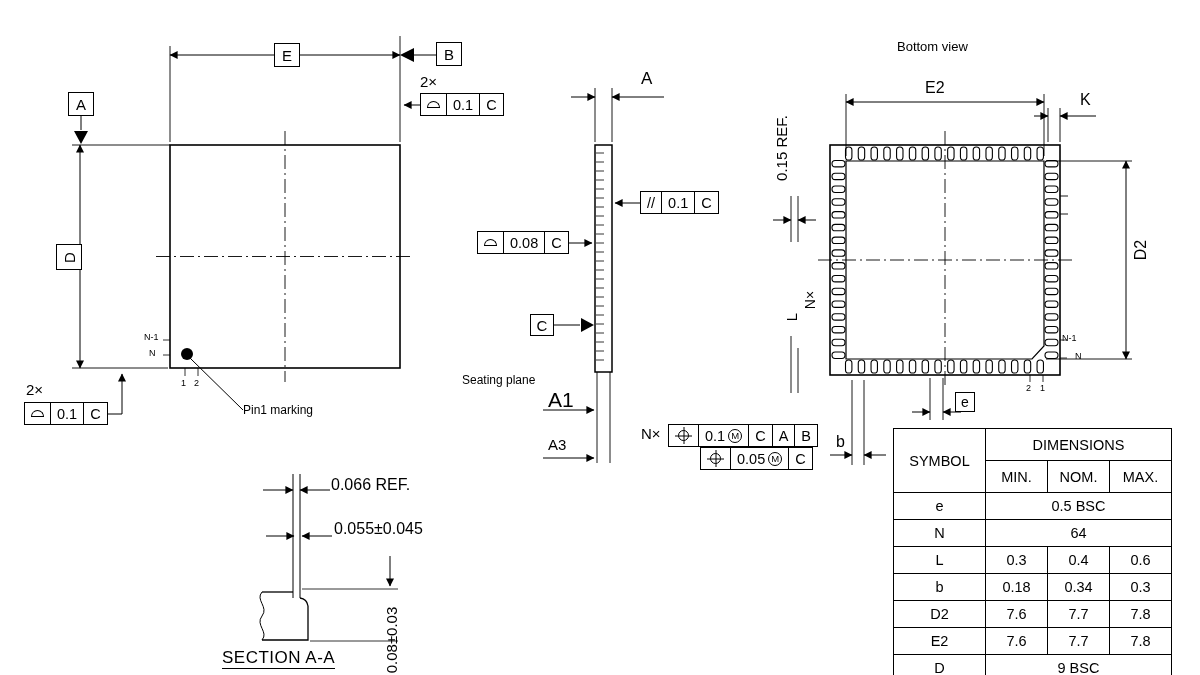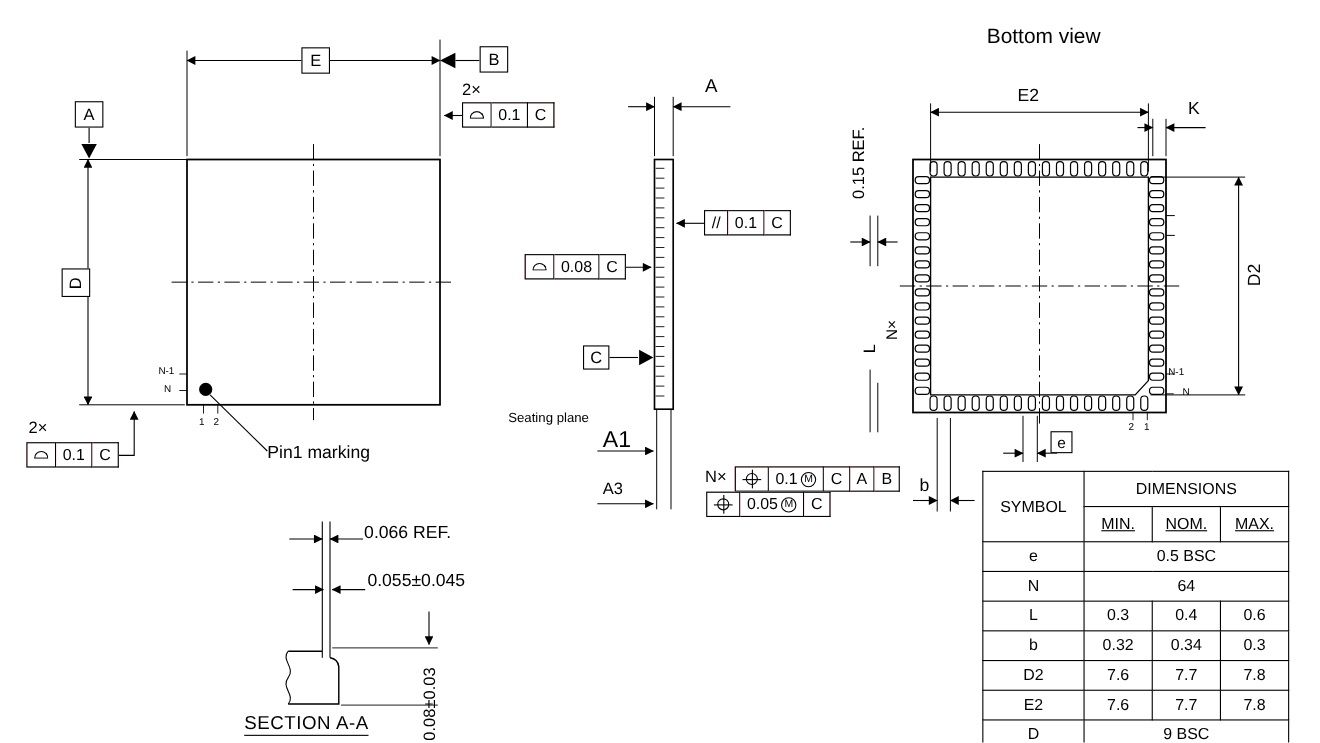--- a/index.html
+++ b/index.html
@@ -4,40 +4,40 @@
 <style>
   * { margin:0; padding:0; box-sizing:border-box; }
   body { font-family:"Liberation Sans", sans-serif; background:#fff; }
   #canvas { position:relative; width:1200px; height:675px; background:#ffffff; overflow:hidden; color:#000; }
   #linework { position:absolute; left:0; top:0; }
   .lbl { position:absolute; white-space:nowrap; line-height:1; color:#000; }
   .rot { transform:translate(-50%,-50%) rotate(-90deg); }
   .rot-inline { display:inline-block; transform:rotate(-90deg); }
   .box-lbl { position:absolute; border:1.4px solid #000; background:#fff;
              display:flex; align-items:center; justify-content:center; font-size:15px; }
-  .fcf { position:absolute; display:flex; background:#b91c1c; }
+  .fcf { position:absolute; display:flex; background:#000000; }
   .fcf .cell { border:1.3px solid #000; border-left-width:0; height:23px; min-width:22px;
                display:flex; align-items:center; justify-content:center; padding:0 6px; font-size:14.5px; background:#fff; }
   .fcf .cell:first-child { border-left-width:1.3px; }
   .profile { display:inline-block; width:13px; height:7.5px; border:1.4px solid #000;
              border-radius:8px 8px 0 0; }
   .postgt { display:inline-block; width:11px; height:11px; border:1.3px solid #000; border-radius:50%;
             position:relative; margin:0 3px; }
   .postgt::before { content:""; position:absolute; left:-4px; right:-4px; top:50%;
                     border-top:1.3px solid #000; transform:translateY(-50%); }
   .postgt::after  { content:""; position:absolute; top:-4px; bottom:-4px; left:50%;
                     border-left:1.3px solid #000; transform:translateX(-50%); }
   .mcirc { display:inline-flex; width:14px; height:14px; border:1px solid #000; border-radius:50%;
            align-items:center; justify-content:center; font-size:9.5px; margin-left:3px; }
   .underlined { border-bottom:1.6px solid #000; padding-bottom:2px; letter-spacing:0.5px; }
   #dim-table { position:absolute; left:893px; top:428px; border-collapse:collapse; background:#fff; }
   #dim-table td { border:1.3px solid #000; text-align:center; font-size:14.5px; padding:0 6px; height:27px; }
   #dim-table tr.hdr td { height:32px; }
   .c-sym { width:92px; }
-  .c-v { width:62px;text-decoration:underline; }
+  .c-v { width:62px; }
   .small { font-size:9px; }
 </style>
 </head>
 <body>
 
 <div id="canvas">
 
   <svg id="linework" width="1200" height="675" viewBox="0 0 1200 675">
     <defs>
       <marker id="arr" viewBox="0 0 10 10" refX="9.5" refY="5" markerWidth="11" markerHeight="8" orient="auto-start-reverse">
@@ -289,21 +289,21 @@
         <span class="postgt"></span>
       </div>
     <div class="cell">
       <span>0.1</span>
       <span class="mcirc">M</span>
     </div>
     <div class="cell">C</div>
     <div class="cell">A</div>
     <div class="cell">B</div>
   </div>
-  <div class="fcf" style="left:642px;top:447px">
+  <div class="fcf" style="left:700px;top:447px">
     <div class="cell">
         <span class="postgt"></span>
       </div>
     <div class="cell">
       <span>0.05</span>
       <span class="mcirc">M</span>
     </div>
     <div class="cell">C</div>
   </div>
 
@@ -311,23 +311,23 @@
   <div class="lbl" style="left:1080px;top:92px;font-size:16px">K</div>
   <div class="lbl rot" style="left:1141px;top:250px;font-size:16px">D2</div>
   <div class="lbl rot" style="left:781px;top:148px;font-size:15px">0.15 REF.</div>
   <div class="lbl rot" style="left:791px;top:317px;font-size:15px">L</div>
   <div class="lbl rot" style="left:810px;top:300px;font-size:14px">N×</div>
   <div class="lbl" style="left:836px;top:434px;font-size:16px">b</div>
   <div class="lbl" style="left:641px;top:70px;font-size:17px">A</div>
   <div class="lbl" style="left:548px;top:389px;font-size:21px">A1</div>
   <div class="lbl" style="left:548px;top:437px;font-size:15px">A3</div>
 
-  <div class="lbl" style="left:897px;top:24px;font-size:19px">Bottom view</div>
+  <div class="lbl" style="left:897px;top:40px;font-size:13px">Bottom view</div>
   <div class="lbl" style="left:462px;top:374px;font-size:12px">Seating plane</div>
-  <div class="lbl" style="left:243px;top:404px;font-size:16px">Pin1 marking</div>
+  <div class="lbl" style="left:243px;top:404px;font-size:12px">Pin1 marking</div>
   <div class="lbl underlined" style="left:222px;top:649px;font-size:17px">SECTION A-A</div>
   <div class="lbl" style="left:331px;top:477px;font-size:16px">0.066 REF.</div>
   <div class="lbl" style="left:334px;top:521px;font-size:16px">
     <span>0.055</span><span style="font-size:16px">±0.045</span>
   </div>
   <div class="lbl rot" style="left:391px;top:640px;font-size:15px">0.08±0.03</div>
 
   <div class="lbl small" style="left:144px;top:333px">N-1</div>
   <div class="lbl small" style="left:149px;top:349px">N</div>
   <div class="lbl small" style="left:181px;top:379px">1</div>
@@ -357,21 +357,21 @@
       <td colspan="3">64</td>
     </tr>
     <tr>
       <td>L</td>
       <td>0.3</td>
       <td>0.4</td>
       <td>0.6</td>
     </tr>
     <tr>
       <td>b</td>
-      <td>0.32</td>
+      <td>0.18</td>
       <td>0.34</td>
       <td>0.3</td>
     </tr>
     <tr>
       <td>D2</td>
       <td>7.6</td>
       <td>7.7</td>
       <td>7.8</td>
     </tr>
     <tr>

